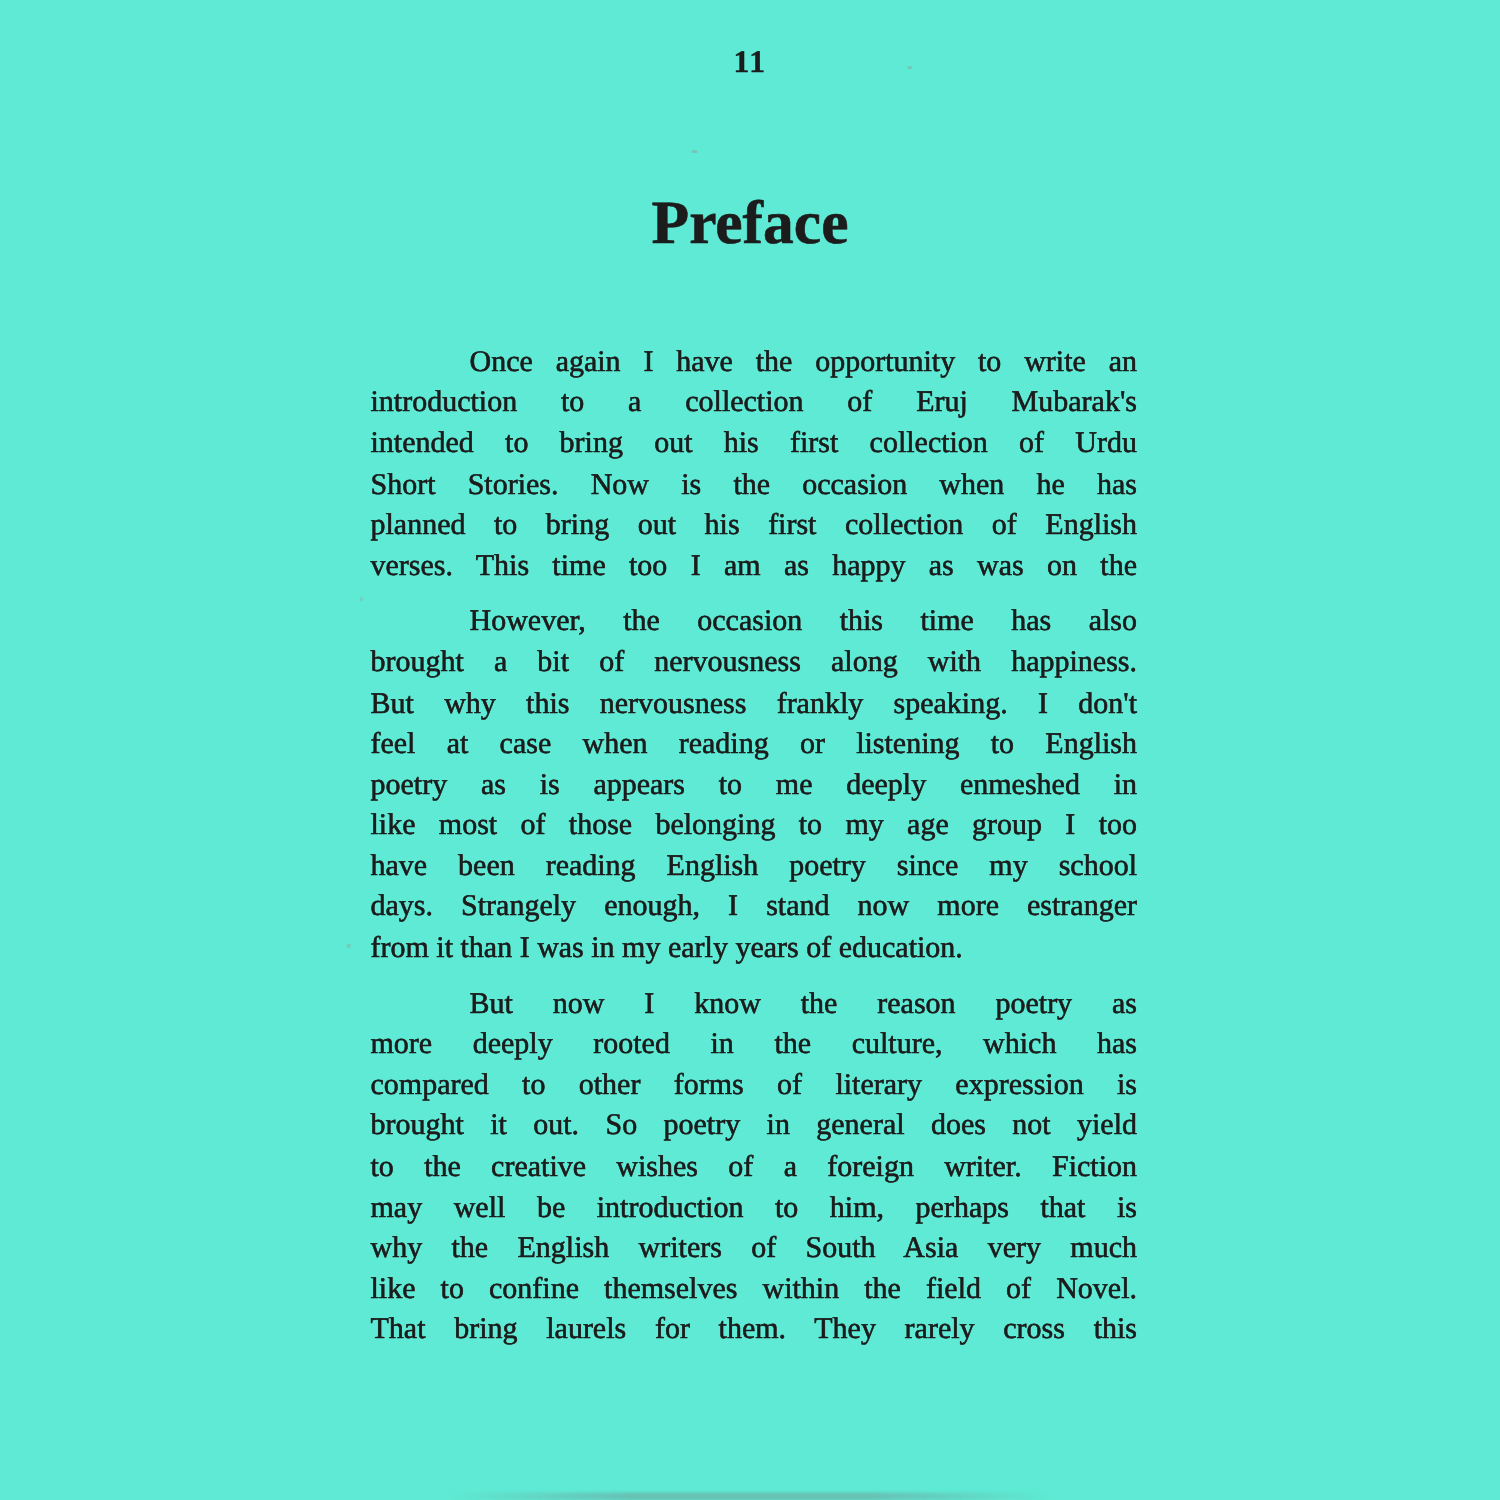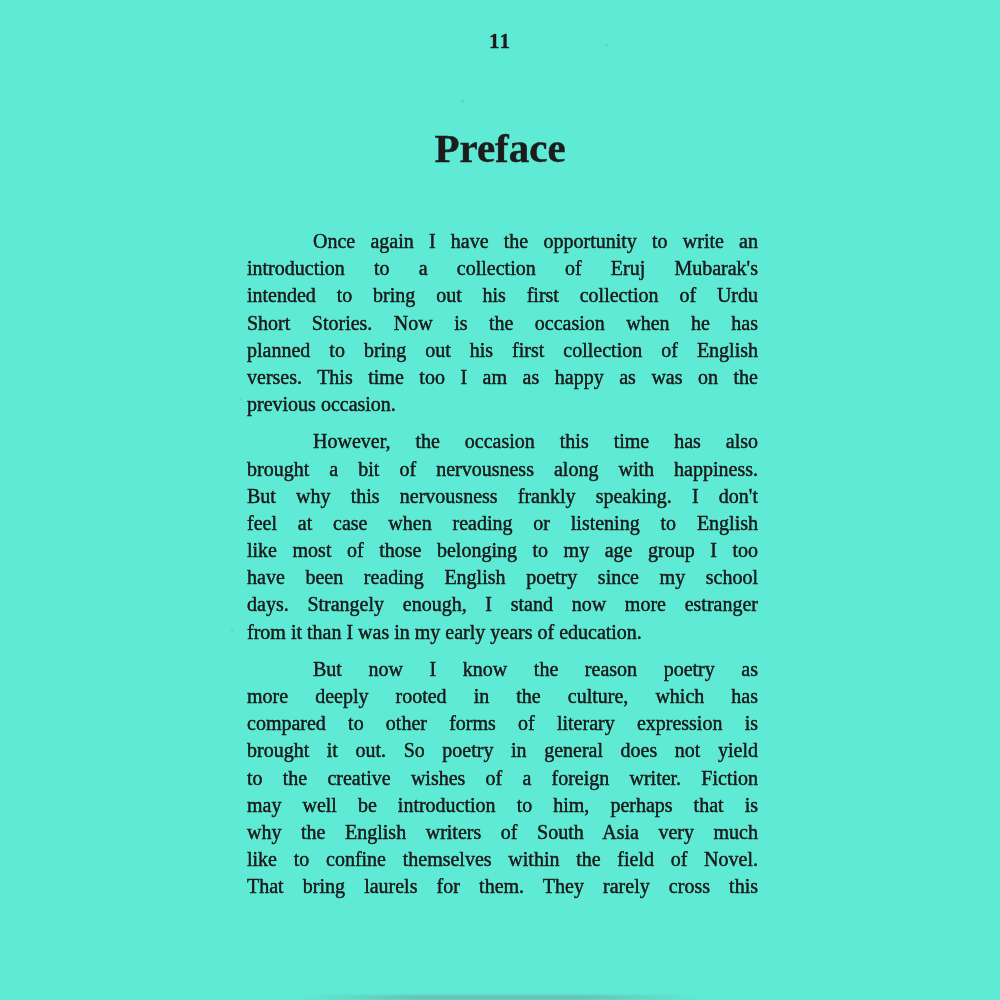--- a/index.html
+++ b/index.html
@@ -94,27 +94,27 @@
   <h1 class="title">Preface</h1>
 
   <div class="body-text">
       <div class="paragraph">
         <div class="line first">Once again I have the opportunity to write an</div>
         <div class="line">introduction to a collection of Eruj Mubarak's</div>
         <div class="line">intended to bring out his first collection of Urdu</div>
         <div class="line">Short Stories. Now is the occasion when he has</div>
         <div class="line">planned to bring out his first collection of English</div>
         <div class="line">verses. This time too I am as happy as was on the</div>
-        <div class="line end">previous occasion.</div>
       </div>
       <div class="paragraph">
         <div class="line first">However, the occasion this time has also</div>
         <div class="line">brought a bit of nervousness along with happiness.</div>
         <div class="line">But why this nervousness frankly speaking. I don't</div>
         <div class="line">feel at case when reading or listening to English</div>
+        <div class="line">poetry as is appears to me deeply enmeshed in</div>
         <div class="line">like most of those belonging to my age group I too</div>
         <div class="line">have been reading English poetry since my school</div>
         <div class="line">days. Strangely enough, I stand now more estranger</div>
         <div class="line end">from it than I was in my early years of education.</div>
       </div>
       <div class="paragraph">
         <div class="line first">But now I know the reason poetry as</div>
         <div class="line">more deeply rooted in the culture, which has</div>
         <div class="line">compared to other forms of literary expression is</div>
         <div class="line">brought it out. So poetry in general does not yield</div>

